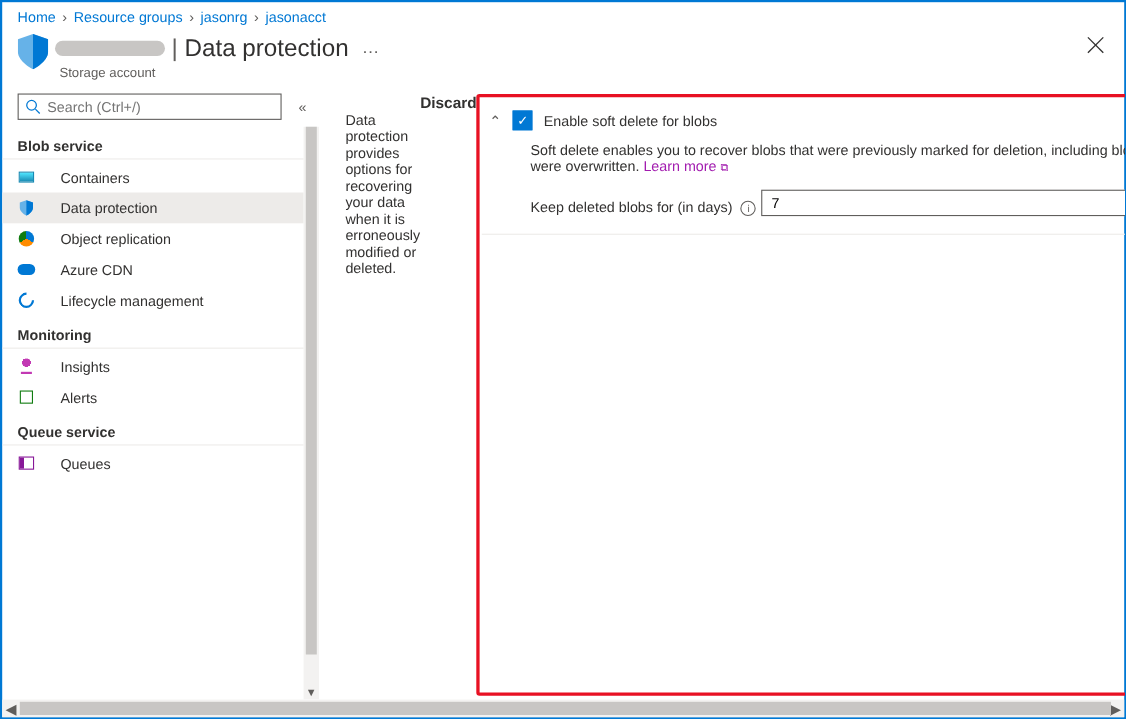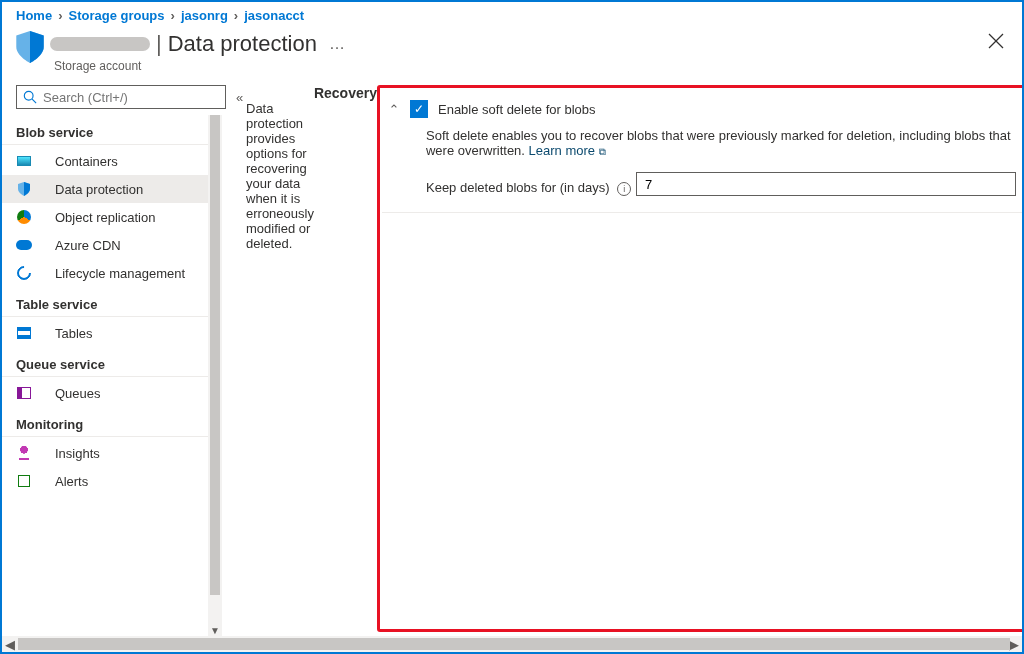--- a/index.html
+++ b/index.html
@@ -1,36 +1,36 @@
 <!DOCTYPE html>
 <html><head>
 <meta charset="utf-8">
 <style>
   * { box-sizing: border-box; margin: 0; padding: 0; }
   html, body { width: 1024px; height: 654px; font-family: "Segoe UI", Arial, sans-serif; font-size: 13px; color: #323130; background: #fff; overflow: hidden; }
   .frame { width: 1024px; height: 654px; border: 2px solid #0078d4; position: relative; display: flex; flex-direction: column; }
 
   
-  .breadcrumbs { display: flex; align-items: center; gap: 6px; padding: 6px 14px 4px 14px; color: #0078d4; font-size: 13px; font-weight: bold; }
+  .breadcrumbs { display: flex; align-items: center; gap: 6px; padding: 6px 14px 4px 14px; color: #0078d4; font-size: 13px; }
   .breadcrumbs .crumb { color: #0078d4; cursor: pointer; }
   .breadcrumbs .sep { color: #605e5c; }
 
   
   .page-head { display: flex; align-items: flex-start; padding: 4px 14px 12px 14px; position: relative; }
   .shield { width: 28px; height: 32px; margin-right: 6px; }
   .redact { width: 100px; height: 14px; background: #c8c6c4; border-radius: 7px; display: inline-block; margin-right: 6px; vertical-align: middle; }
   .title-row { display: flex; align-items: center; font-size: 22px; font-weight: 400; }
   .title-sep { margin: 0 6px 0 0; color: #605e5c; font-size: 22px; }
   .subtitle { font-size: 12px; color: #605e5c; margin-top: 2px; margin-left: 4px; }
   .close-x { position: absolute; right: 18px; top: 6px; width: 16px; height: 16px; cursor: pointer; color: #323130; }
   .more-dots { margin-left: 12px; color: #605e5c; font-size: 16px; letter-spacing: 1px; cursor: pointer; }
 
   
   .body { flex: 1; display: flex; min-height: 0; }
-  .sidebar-wrap { width: 220px; display: flex; flex-direction: column; border-right: 0; }
+  .sidebar-wrap { width: 288px; display: flex; flex-direction: column; border-right: 0; }
   .searchbar-row { display: flex; align-items: center; padding: 0 6px 6px 14px; gap: 10px; }
   .searchbox { flex: 1; display: flex; align-items: center; border: 1px solid #605e5c; height: 24px; padding: 0 6px; }
   .searchbox input { border: none; outline: none; flex: 1; font-size: 13px; color: #323130; background: transparent; }
   .searchbox .sicon { width: 14px; height: 14px; margin-right: 6px; color: #0078d4; }
   .collapse-chev { width: 18px; text-align: center; color: #605e5c; cursor: pointer; }
 
   .scroll-col { position: relative; flex: 1; overflow: hidden; }
   .fake-scroll { position: absolute; right: 0; top: 0; bottom: 0; width: 14px; background: #f3f2f1; }
   .fake-scroll .thumb { position: absolute; left: 2px; right: 2px; top: 0; height: 480px; background: #c8c6c4; }
   .fake-scroll .arrow { position: absolute; left: 0; right: 0; text-align: center; color: #605e5c; font-size: 10px; }
@@ -47,21 +47,21 @@
   .desc { color: #323130; margin: 16px 0 18px 0; font-size: 13px; }
   .section-h { font-weight: 600; font-size: 14px; margin-bottom: 8px; }
 
   .card { border-bottom: 1px solid #edebe9; }
   .card-row { display: flex; align-items: center; gap: 10px; padding: 10px 6px; }
   .chev { width: 12px; text-align: center; color: #605e5c; cursor: pointer; }
   .chk { width: 18px; height: 18px; border: 1px solid #323130; display: flex; align-items: center; justify-content: center; background: #fff; cursor: pointer; }
   .chk.checked { background: #0078d4; border-color: #0078d4; color: #fff; }
   .chk.checked::after { content: "✓"; font-size: 12px; line-height: 1; }
   .card-body { padding: 0 6px 16px 44px; font-size: 13px; }
-  .link { color: #0c4a6e; cursor: pointer; }
+  .link { color: #a21caf; cursor: pointer; }
   .field-row { display: flex; align-items: flex-end; margin-top: 14px; gap: 10px; }
   .field-label { width: 200px; white-space: nowrap; }
   .info-i { width: 14px; height: 14px; border: 1px solid #605e5c; border-radius: 50%; display: inline-flex; align-items: center; justify-content: center; font-size: 9px; color: #605e5c; margin-left: 4px; }
   .days-input { width: 380px; border: 1px solid #605e5c; height: 24px; padding: 0 8px; font-size: 13px; }
 
   .highlight { border: 3px solid #e81123; border-radius: 3px; padding: 2px; margin-bottom: 4px;}
 
   .tracking { margin-top: 20px; }
 
   
@@ -88,21 +88,21 @@
   .ic-insight { width:10px;height:14px;background:radial-gradient(circle at 50% 30%,#c239b3 40%,transparent 41%);border-bottom:2px solid #c239b3;}
 </style>
 </head>
 <body>
 
 <div class="frame">
 
   <div class="breadcrumbs">
     <span class="crumb">Home</span>
     <span class="sep">›</span>
-    <span class="crumb">Storage groups</span>
+    <span class="crumb">Resource groups</span>
     <span class="sep">›</span>
     <span class="crumb">jasonrg</span>
     <span class="sep">›</span>
     <span class="crumb">jasonacct</span>
   </div>
 
   <div class="page-head">
     <svg class="shield" viewBox="0 0 24 28">
       <path d="M12 0 L24 4 V14 C24 22 12 28 12 28 C12 28 0 22 0 14 V4 Z" fill="#66b2e8"></path>
       <path d="M12 0 L24 4 V14 C24 22 12 28 12 28 V0 Z" fill="#0078d4"></path>
@@ -168,65 +168,56 @@
                 <span>Azure CDN</span>
               </div>
               <div class="navitem">
                 <span class="nicon">
                   <div class="ic-life"></div>
                 </span>
                 <span>Lifecycle management</span>
               </div>
             </div>
             <div class="navgroup">
-              <div class="navgroup-h">Table service</div>
-              <div class="navitem">
-                <span class="nicon">
-                  <div class="ic-table"></div>
-                </span>
-                <span>Tables</span>
+              <div class="navgroup-h">Monitoring</div>
+              <div class="navitem">
+                <span class="nicon">
+                  <div class="ic-insight"></div>
+                </span>
+                <span>Insights</span>
+              </div>
+              <div class="navitem">
+                <span class="nicon">
+                  <div style="width:12px;height:12px;border:1px solid #107c10;"></div>
+                </span>
+                <span>Alerts</span>
               </div>
             </div>
             <div class="navgroup">
               <div class="navgroup-h">Queue service</div>
               <div class="navitem">
                 <span class="nicon">
                   <div class="ic-queue"></div>
                 </span>
                 <span>Queues</span>
-              </div>
-            </div>
-            <div class="navgroup">
-              <div class="navgroup-h">Monitoring</div>
-              <div class="navitem">
-                <span class="nicon">
-                  <div class="ic-insight"></div>
-                </span>
-                <span>Insights</span>
-              </div>
-              <div class="navitem">
-                <span class="nicon">
-                  <div style="width:12px;height:12px;border:1px solid #107c10;"></div>
-                </span>
-                <span>Alerts</span>
               </div>
             </div>
           </div>
         <div class="fake-scroll">
           <div class="arrow" style="top:0">▲</div>
           <div class="thumb"></div>
           <div class="arrow" style="bottom:0">▼</div>
         </div>
       </div>
     </div>
 
     <div class="main">
       <div class="desc">Data protection provides options for recovering your data when it is erroneously modified or deleted.</div>
 
-      <div class="section-h">Recovery</div>
+      <div class="section-h">Discard</div>
 
       <div class="highlight">
         <div class="card">
           <div class="card-row">
             <span class="chev">⌃</span>
             <span class="chk checked"></span>
             <span>Enable soft delete for blobs</span>
           </div>
           <div class="card-body">
             <span>Soft delete enables you to recover blobs that were previously marked for deletion, including blobs that were overwritten.</span>

